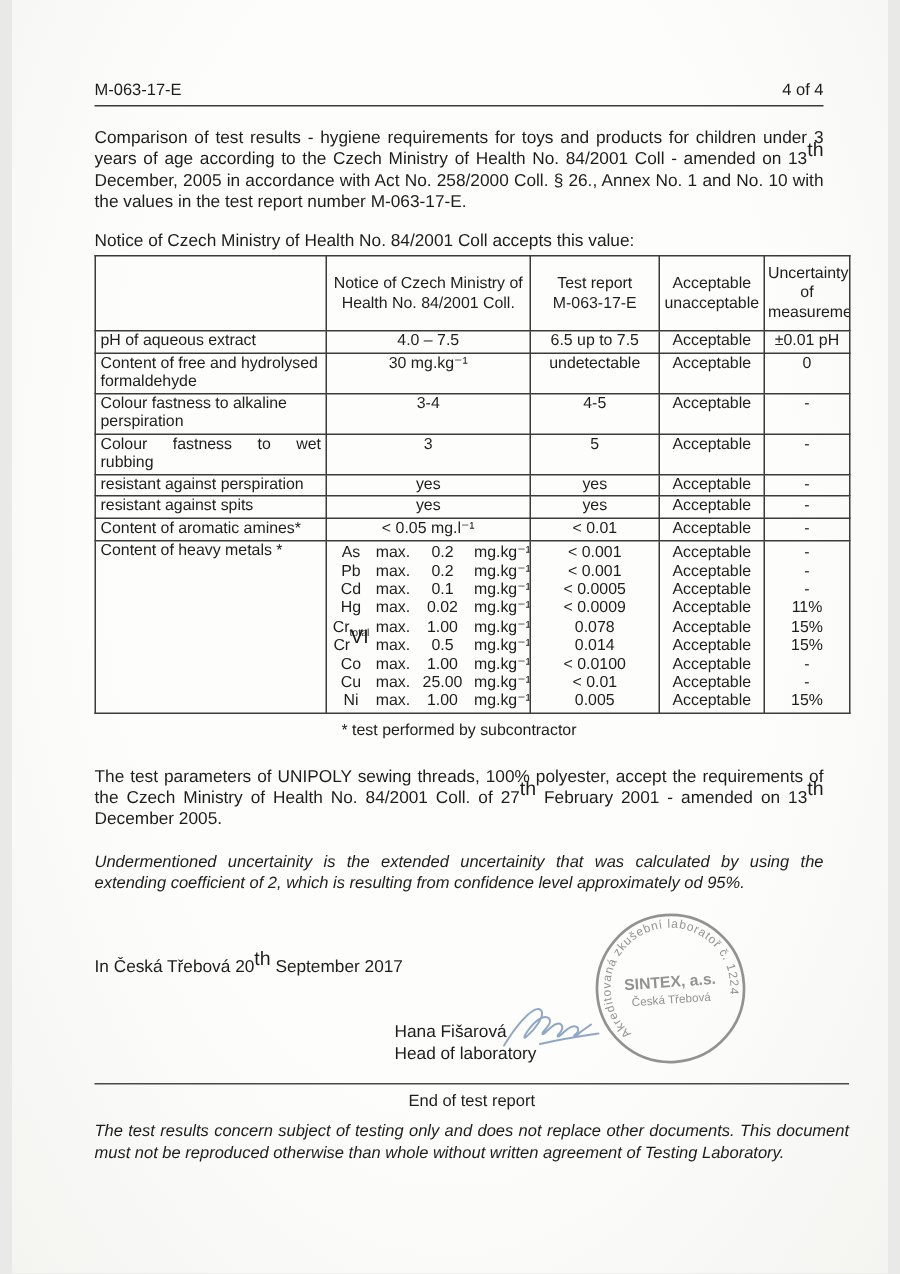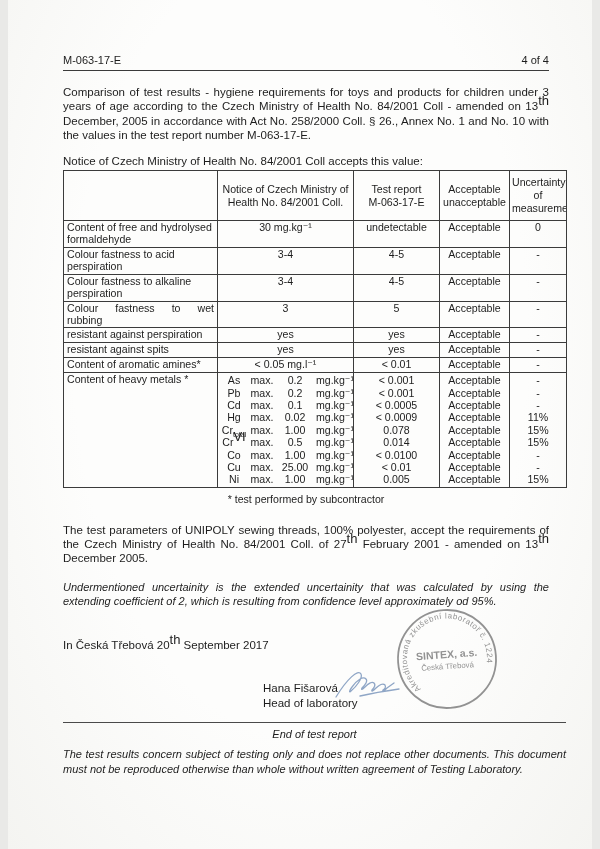--- a/index.html
+++ b/index.html
@@ -33,21 +33,21 @@
   .m-el{display:inline-block;width:26px;}
   .m-max{display:inline-block;width:30px;}
   .m-val{display:inline-block;width:36px;text-align:center;}
   
   .abs{position:absolute;}
   .date-line{left:55px;top:626px;}
   .stamp{left:385px;top:605px;width:108px;height:108px;opacity:.92;}
   .signature{left:325px;top:666px;width:104px;height:38px;}
   .name-block{left:255px;top:681px;line-height:15px;}
   .footer-rule{left:55px;top:722px;width:503px;border-top:1.4px solid #4a4a4a;height:0;}
-  .end-line{left:55px;top:727px;width:503px;text-align:center;font-style:italic;font-size:11px;}
+  .end-line{left:55px;top:727px;width:503px;text-align:center;font-size:11px;}
   .disclaimer{left:55px;top:747px;width:503px;font-style:italic;font-size:11px;
       line-height:14.6px;text-align:justify;}
 </style>
 </head>
 <body>
 
 <div class="page">
 
   <div class="hdr">
     <span>M-063-17-E</span>
@@ -82,32 +82,32 @@
           <div>unacceptable</div>
         </th>
         <th>
           <div>Uncertainty of</div>
           <div>measurement</div>
         </th>
       </tr>
     </thead>
     <tbody id="results-body">
         <tr>
+          <td class="c-param">pH of aqueous extract</td>
+          <td class="c-val">4.0 – 7.5</td>
+          <td class="c-val">6.5 up to 7.5</td>
+          <td class="c-val">Acceptable</td>
+          <td class="c-val">±0.01 pH</td>
+        </tr>
+        <tr>
           <td class="c-param">Content of free and hydrolysed formaldehyde</td>
           <td class="c-val">30 mg.kg⁻¹</td>
           <td class="c-val">undetectable</td>
           <td class="c-val">Acceptable</td>
           <td class="c-val">0</td>
-        </tr>
-        <tr>
-          <td class="c-param">Colour fastness to acid perspiration</td>
-          <td class="c-val">3-4</td>
-          <td class="c-val">4-5</td>
-          <td class="c-val">Acceptable</td>
-          <td class="c-val">-</td>
         </tr>
         <tr>
           <td class="c-param">Colour fastness to alkaline perspiration</td>
           <td class="c-val">3-4</td>
           <td class="c-val">4-5</td>
           <td class="c-val">Acceptable</td>
           <td class="c-val">-</td>
         </tr>
         <tr>
           <td class="c-param">

